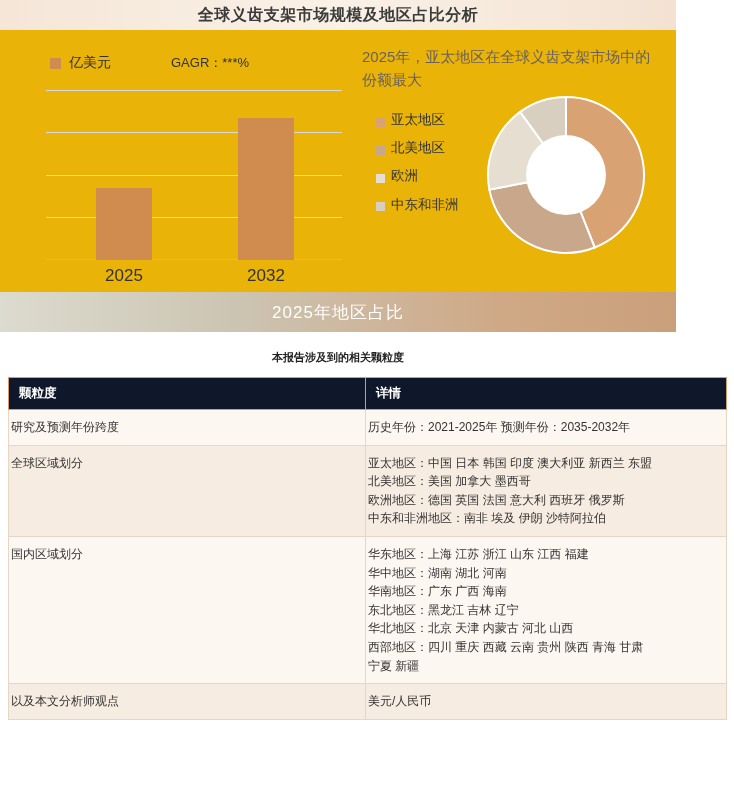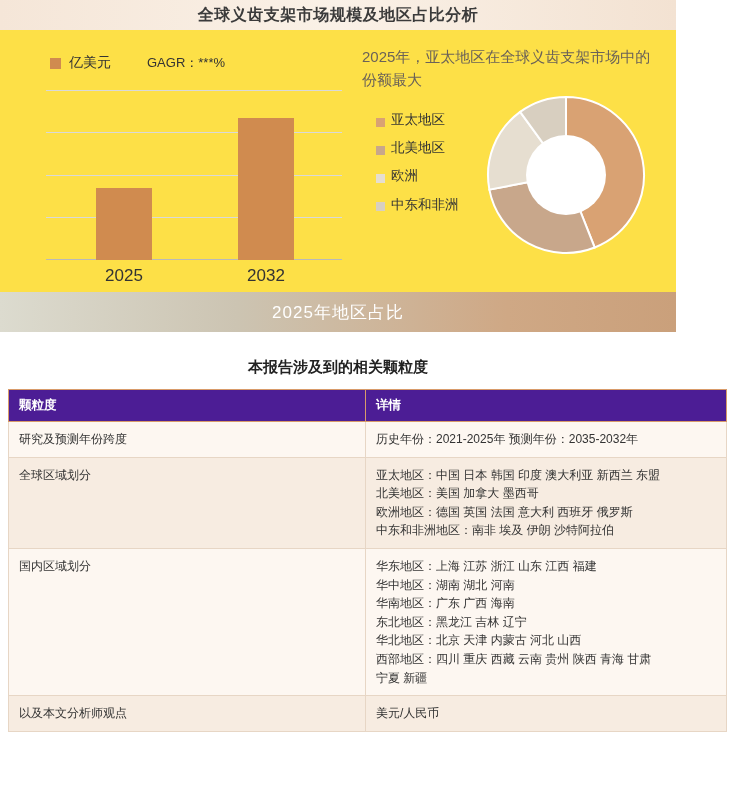--- a/index.html
+++ b/index.html
@@ -21,34 +21,34 @@
   }
   .title-bar .title {
     font-size: 16px; font-weight: bold; color: #3b3b3b;
     letter-spacing: 0.5px;
   }
 
   
   .charts {
     display: flex;
     height: 262px;
-    background: #fde047;
+    background: #eab308;
   }
   .chart-left { width: 360px; position: relative; padding: 8px 10px 0 10px; }
   .chart-right { width: 374px; position: relative; padding: 8px 6px 0 6px; }
 
   .legend-row {
     display: flex; align-items: center; gap: 8px;
     margin-left: 40px; margin-top: 16px;
   }
   .legend-swatch {
     width: 11px; height: 11px; background: #d08b4f; display: inline-block;
   }
   .legend-label { font-size: 14px; color: #333; }
-  .cagr { font-size: 13px; color: #333; margin-left: 28px; }
+  .cagr { font-size: 13px; color: #333; margin-left: 52px; }
 
   .plot {
     position: relative;
     margin: 18px 0 0 36px;
     width: 296px; height: 170px;
   }
   .gridline {
     position: absolute; left: 0; right: 0;
     border-top: 1px solid #d9d9d9;
   }
@@ -89,36 +89,36 @@
   .sec-left  { background: linear-gradient(to right, #ffffff 0%, #f0d9c4 18%, #dfa878 60%, #d79a66 100%); }
   .sec-right { background: linear-gradient(to right, #dcdbcf 0%, #ccc4b2 35%, #cfa885 75%, #caa07b 100%); }
 
   
   .para-wrap { padding: 10px 12px 4px 12px; }
   .para {
     font-size: 12.5px; color: #333; line-height: 1.6;
     text-align: justify;
   }
   .sub-title {
-    text-align: center; font-weight: bold; font-size: 15px;
-    color: #222; margin: 16px 0 8px 0;
+    text-align: center; font-weight: bold; font-size: 11px;
+    color: #222; margin: 8px 0 8px 0;
   }
 
   
   table.granularity {
     width: 718px; margin: 0 8px; border-collapse: collapse;
     table-layout: fixed;
   }
   table.granularity th {
-    background: #4c1d95; color: #ffffff; font-size: 12.5px;
+    background: #0f172a; color: #ffffff; font-size: 12.5px;
     text-align: left; padding: 7px 10px; font-weight: bold;
     border: 1px solid #d89b6a;
   }
   table.granularity td {
-    font-size: 12px; color: #333; padding: 8px 10px;
+    font-size: 12px; color: #333; padding: 8px 2px;
     vertical-align: top; border: 1px solid #e7d6c5;
     line-height: 1.55;
   }
   table.granularity tr:nth-child(odd) td { background: #fdf7f1; }
   table.granularity tr:nth-child(even) td { background: #f7ece1; }
   .col-a { width: 357px; }
   .col-b { width: 361px; }
   .cell-lines div { white-space: nowrap; }
 </style>
 </head>

